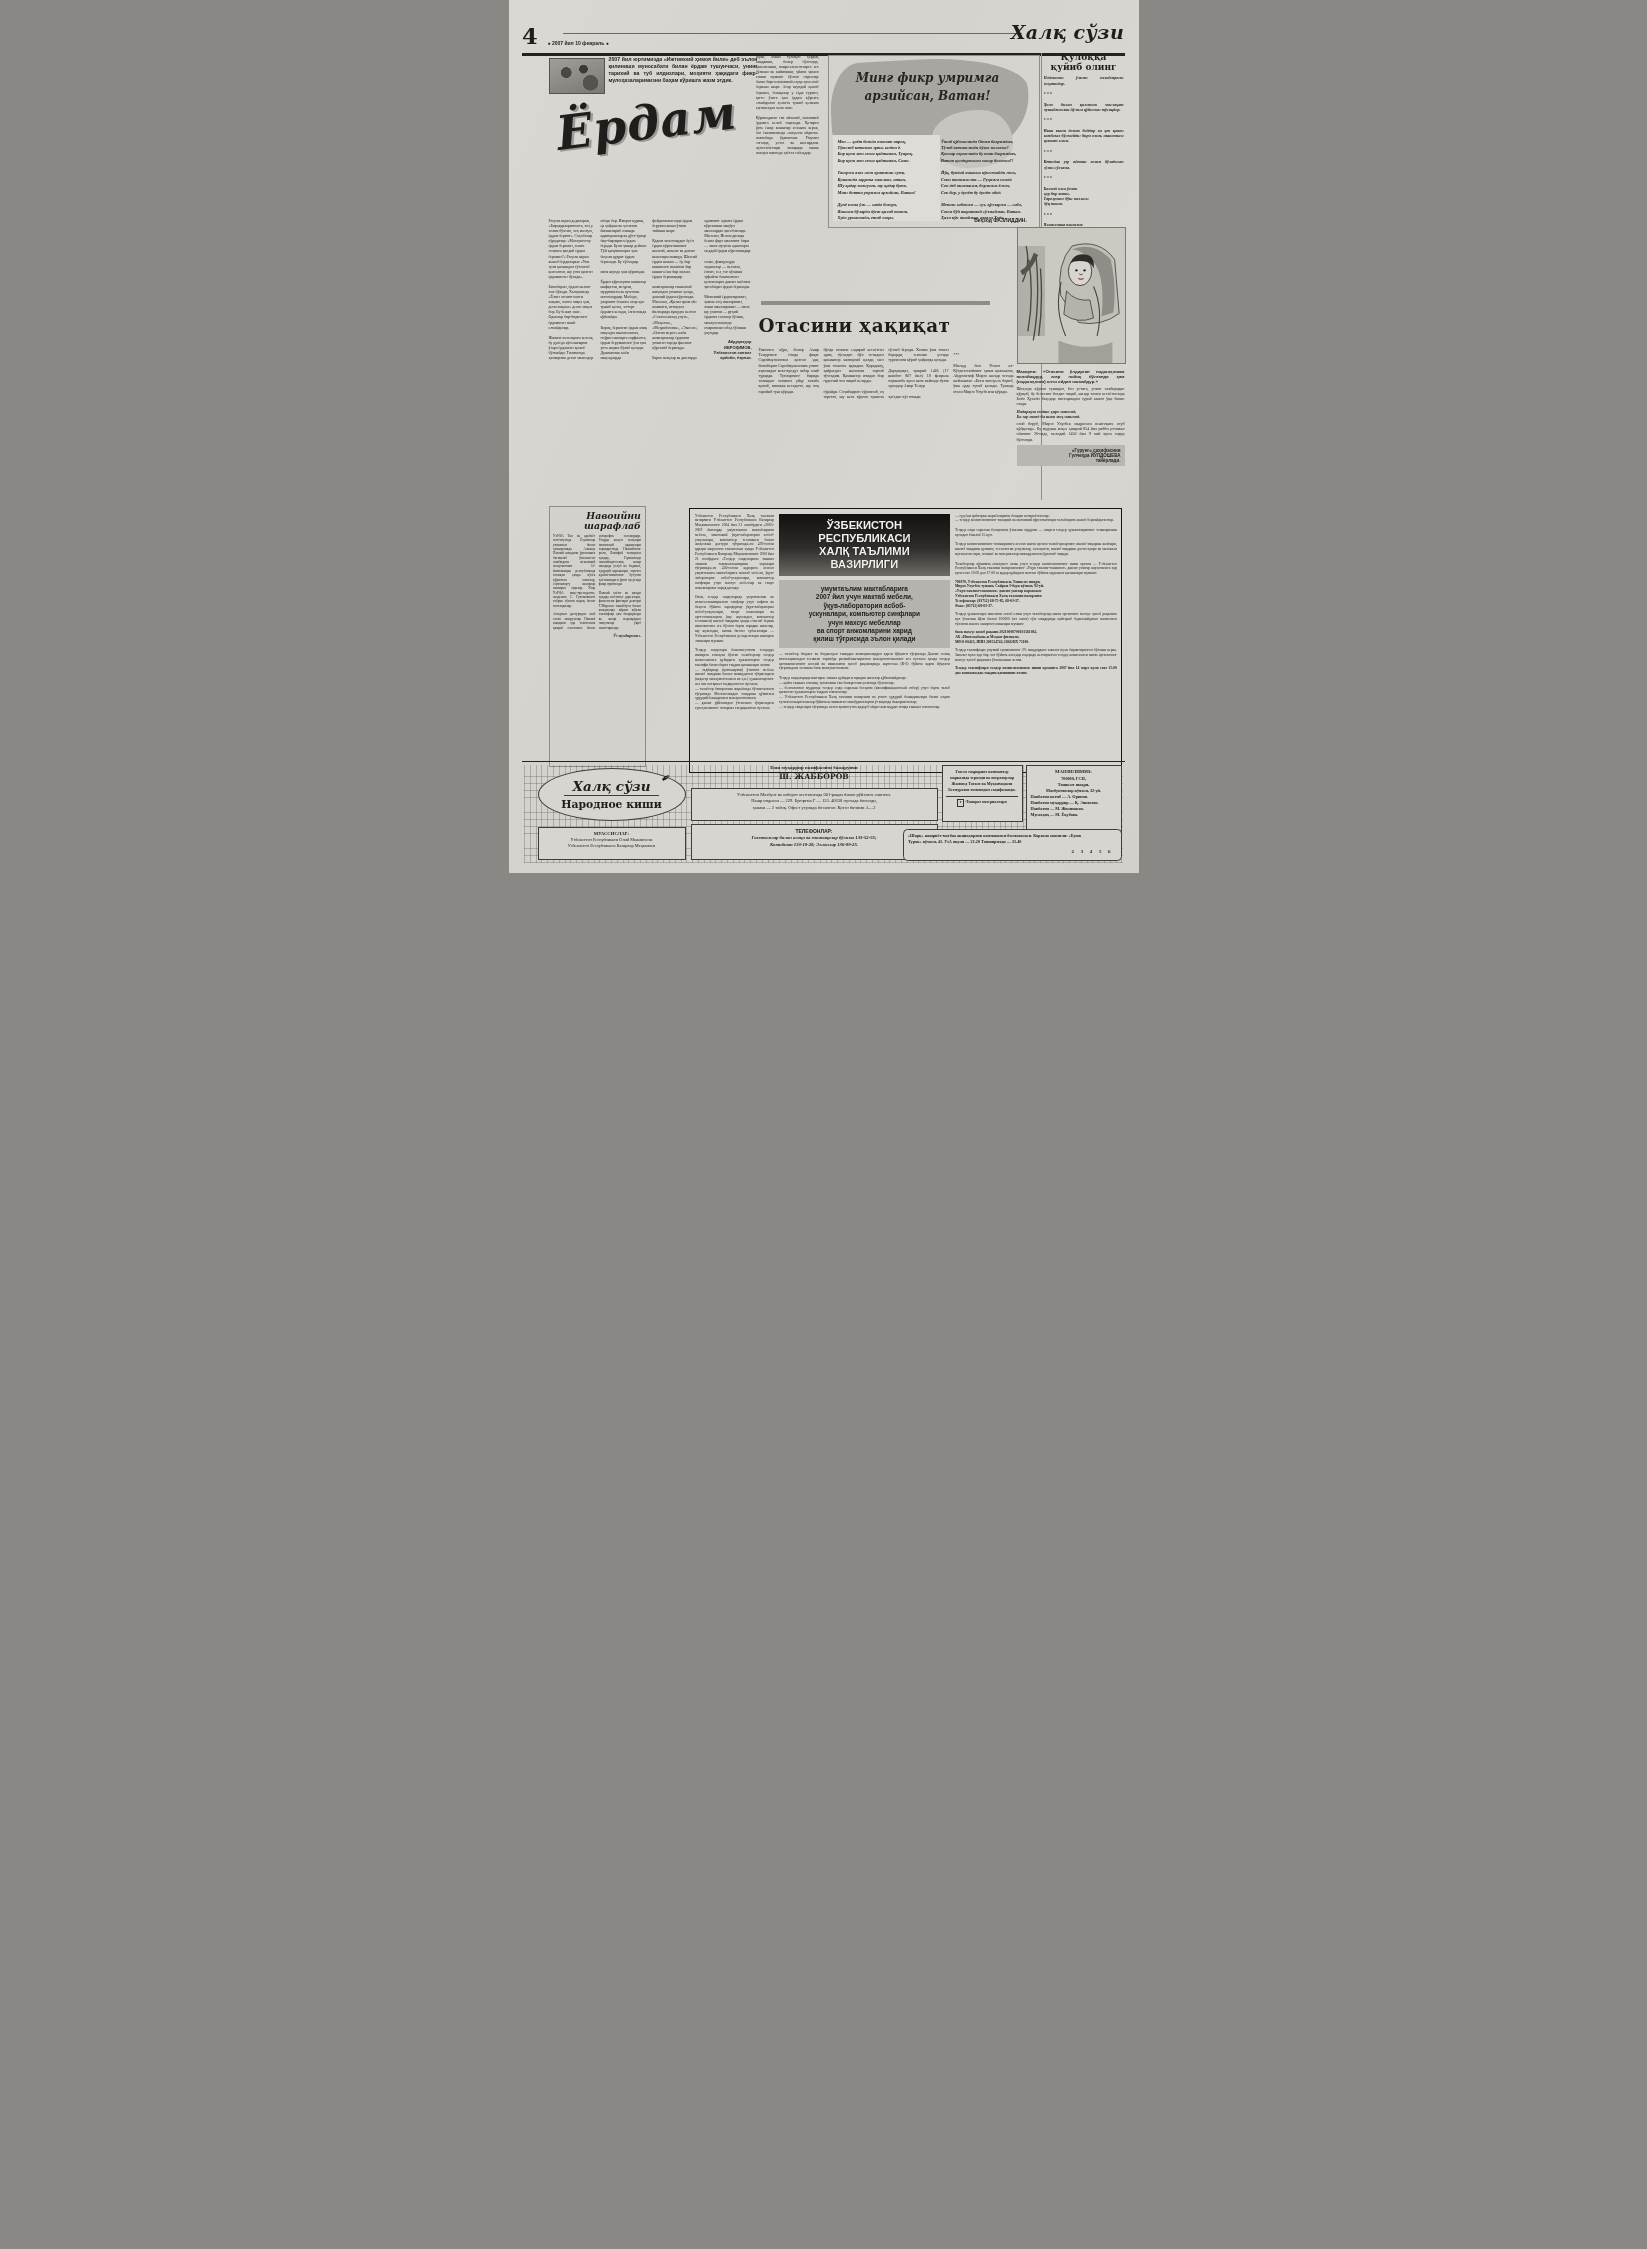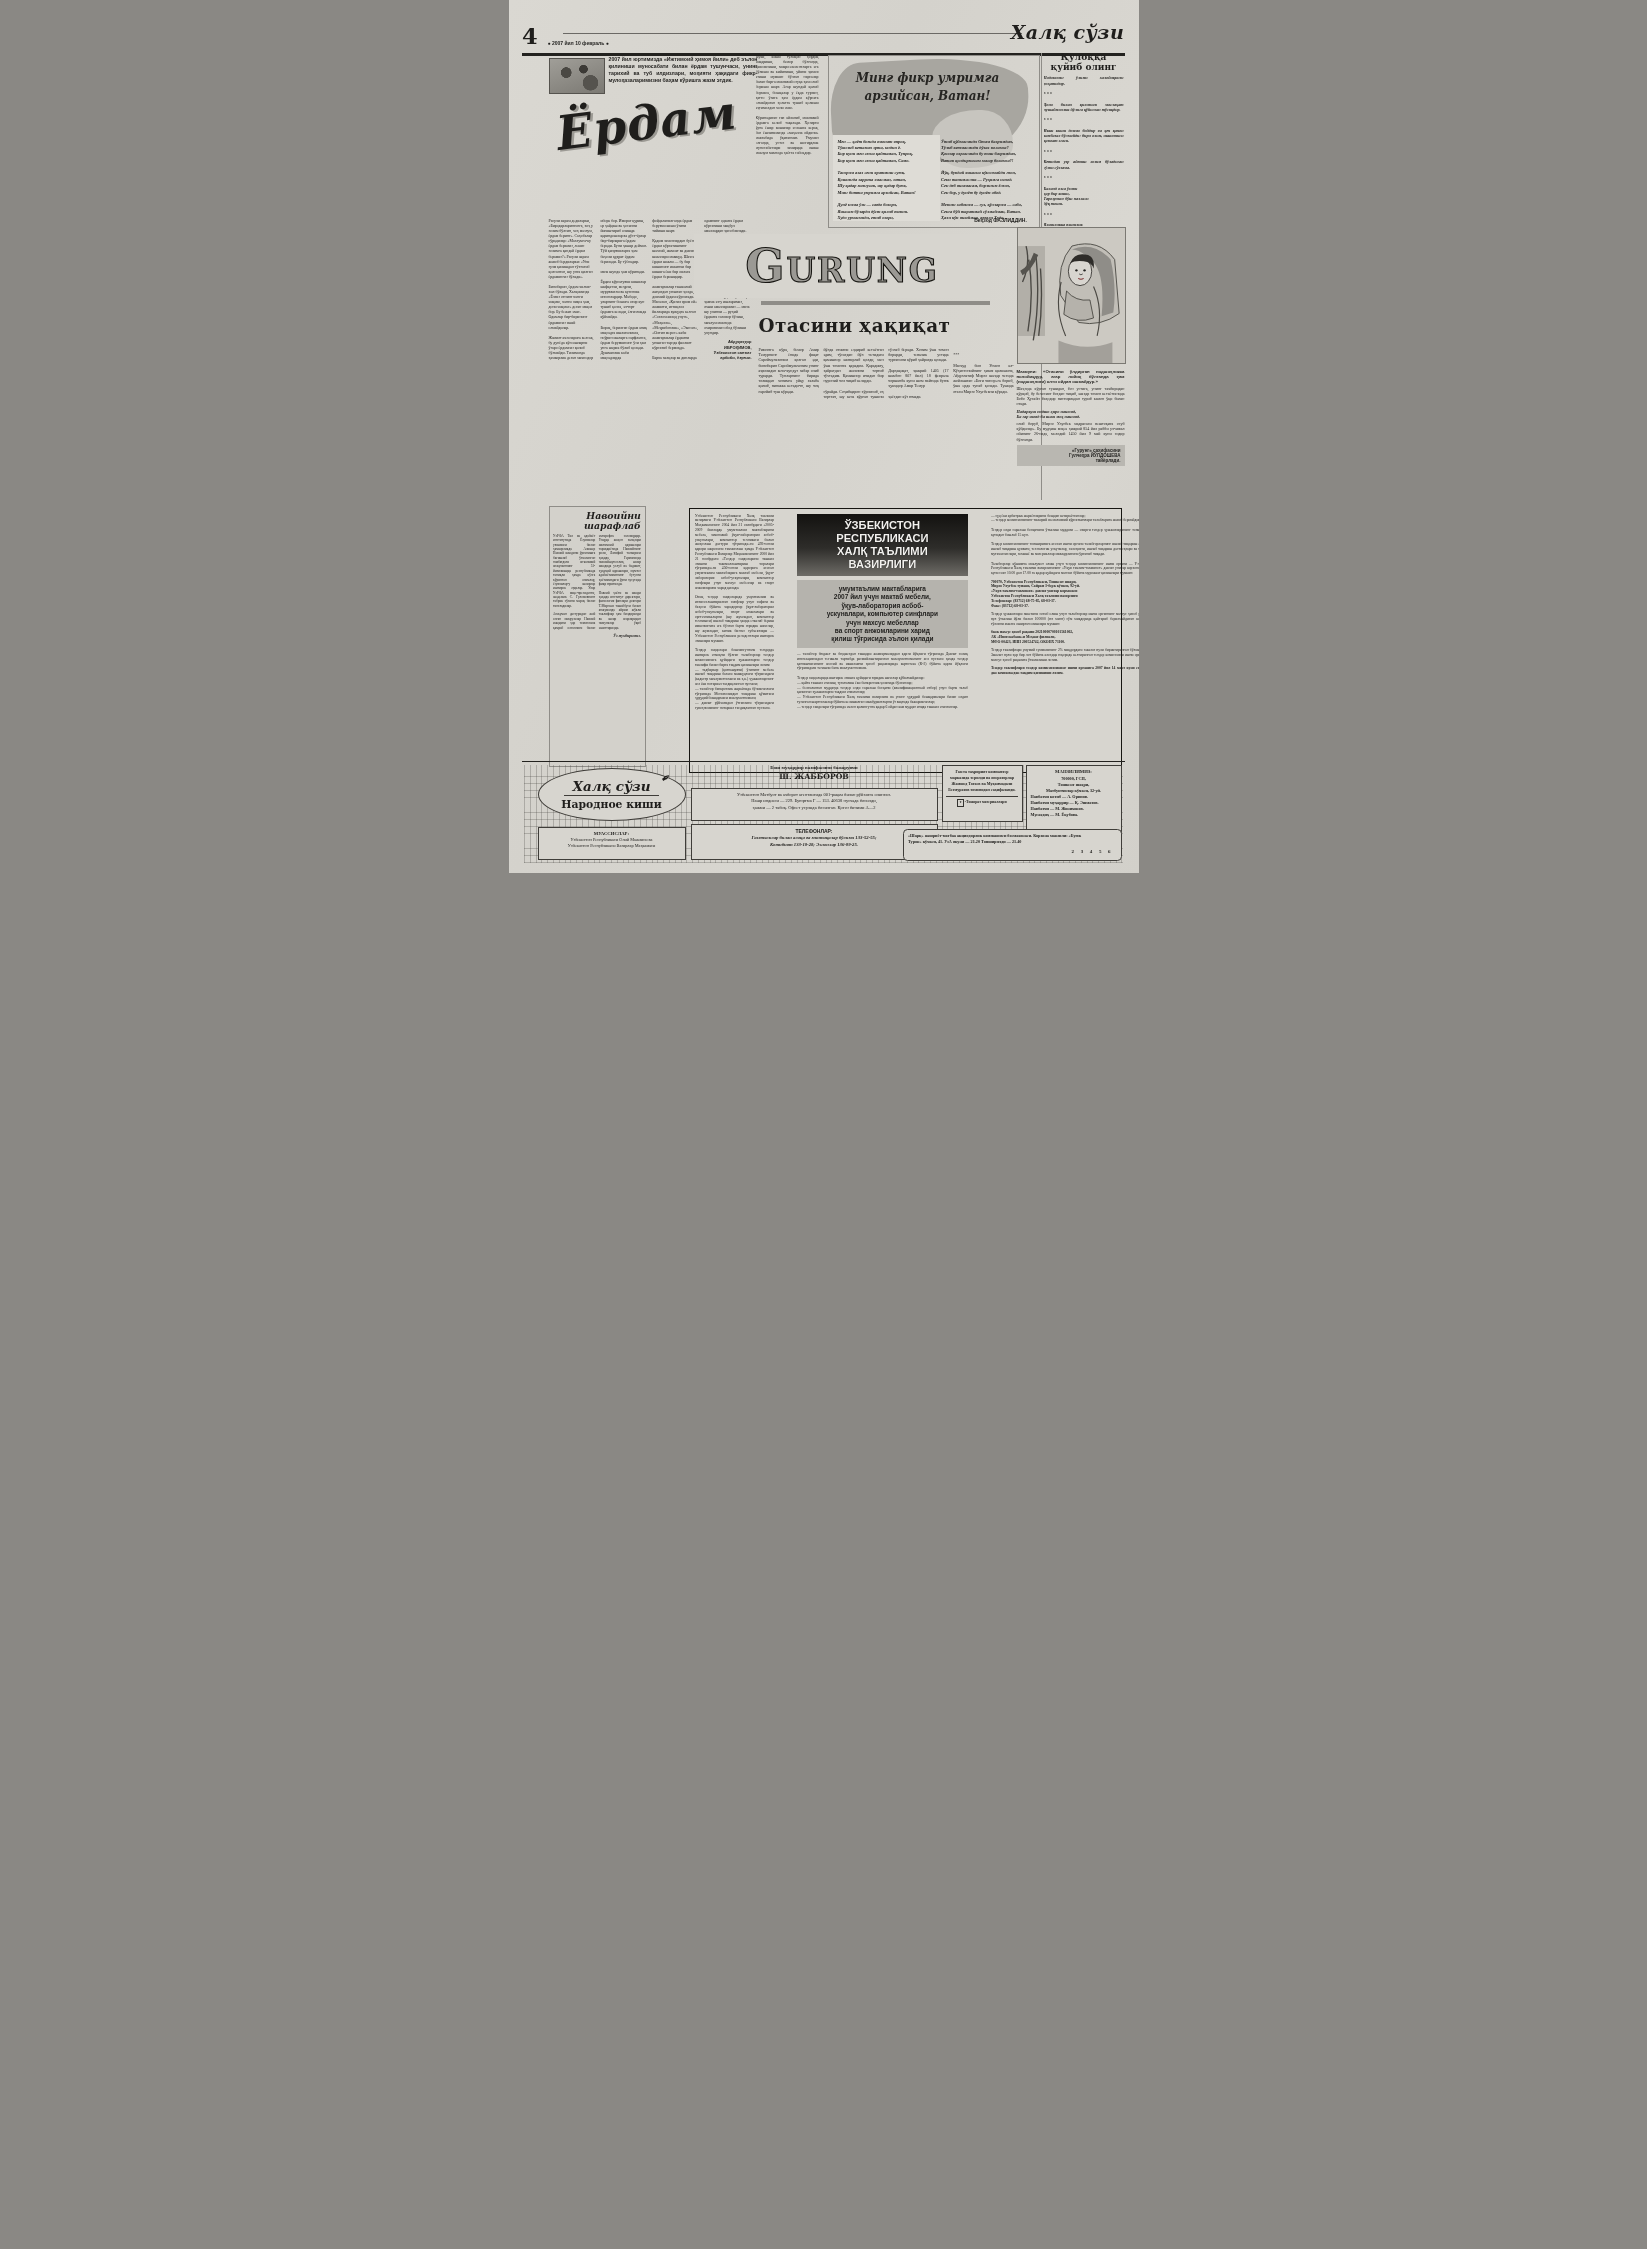--- a/index.html
+++ b/index.html
@@ -72,21 +72,21 @@
   
   .navoiy{position:absolute;left:40px;top:506px;width:97px;height:261px;border:0.4px solid #8f8d88;
           padding:3.6px;background:#d3d1cb;box-sizing:border-box;}
   .nav-title{font-family:"DejaVu Serif",serif;font-weight:bold;font-style:italic;font-size:9.4px;
              text-align:right;line-height:1.1;margin-bottom:2.7px;}
   .nav-body{column-count:2;column-gap:3.6px;font-size:3.4px;line-height:1.28;}
   .nav-byline{margin-top:2.7px;text-align:right;font-weight:bold;font-style:italic;font-size:4px;}
   
   .tender{position:absolute;left:180px;top:508px;width:433px;height:265px;border:1.3px solid #161511;
           background:#d7d5cf;box-sizing:border-box;padding:4.5px 5.4px;}
-  .tender-grid{display:grid;grid-template-columns:79px 171px 162px;column-gap:23px;height:100%;}
+  .tender-grid{display:grid;grid-template-columns:79px 171px 162px;column-gap:5px;height:100%;}
   .t-col{font-size:3.7px;line-height:1.3;overflow:hidden;}
   .t-head{background:linear-gradient(180deg,#131210 0%,#2e2d2a 55%,#6e6c67 100%);color:#f2f1ee;
           font-family:"Liberation Sans",sans-serif;font-weight:bold;font-size:11.2px;line-height:1.15;
           text-align:center;padding:5.4px 2.7px;text-shadow:0.4px 0.4px 0 #000;}
   .t-ann{background:#b5b3ad;margin-top:4.5px;padding:4.5px 3.6px;font-family:"Liberation Sans",sans-serif;
          font-weight:bold;font-size:6.5px;line-height:1.3;text-align:center;}
   .t-small{font-size:3.7px;line-height:1.3;margin-top:3.6px;}
   .t-bold{font-weight:bold;}
   .t-id{position:absolute;right:3.6px;bottom:0.9px;font-size:3.4px;font-style:italic;}
   
@@ -233,23 +233,20 @@
 ҳар кишининг иши,
 Ёмонликка яхшилик
 эр кишининг иши.
 
 * * *
 
 — Зое ўтган умр қайси?
 — Бировга яхшилик қила олиши мумкин бўлиб, қилмаган умр.</div>
   </div>
 
-  <div class="gurung">
-    <div class="gurung-text" data-bind="gurung.banner">GURUNG</div>
-  </div>
   <div class="gurung-bar"></div>
 
   <div class="tush-head" data-bind="gurung.headline">Отасини ҳақиқат</div>
   <div class="tush-cols just" data-bind="gurung.columns">Ривоятга кўра, бемор Амир Темурнинг ёнида фақат Сароймулкхоним қолган эди, бинобарин Сароймулкхоним унинг аҳволидан кеча-кундуз хабар олиб турарди. Тунларнинг бирида толиққан хонимга уйқу ғалаба қилиб, пинакка кетади-ю, шу чоқ ғаройиб туш кўради.
 
 йўлда отимни елдириб кетаётган эдим, тўсатдан йўл четидаги қамишзор шитирлаб қолди, мен ўша томонга қарадим. Қарадиму, ҳайратдан жиловни тортиб тўхтадим. Қамишзор ичидан бир нуроний чол чиқиб келарди.
 
 сўрайди. Соҳибқирон хўрсиниб, оҳ тортгач, шу кеча кўрган тушини сўзлаб беради. Хоним ўша томон борарди, тепалик устида турганини кўриб ҳайратда қолади.
 
 Дарҳақиқат, ҳижрий 1405 (17 шаъбон 807 йил) 18 февраль чоршанба куни шом пайтида буюк ҳукмдор Амир Темур

